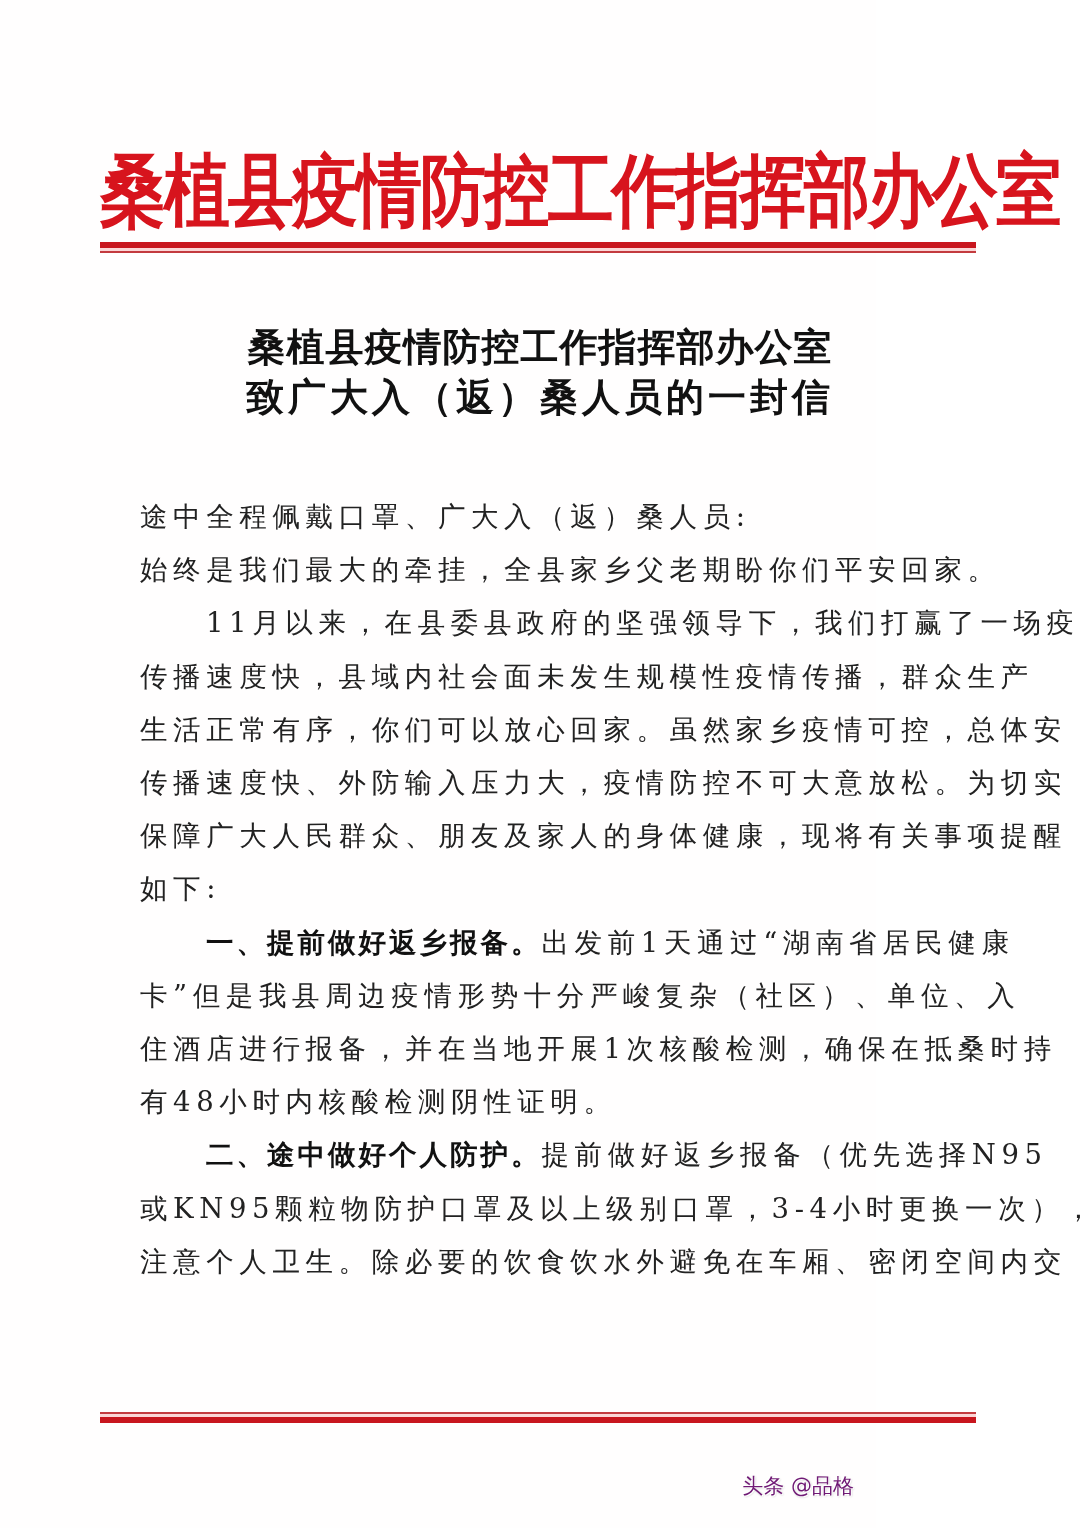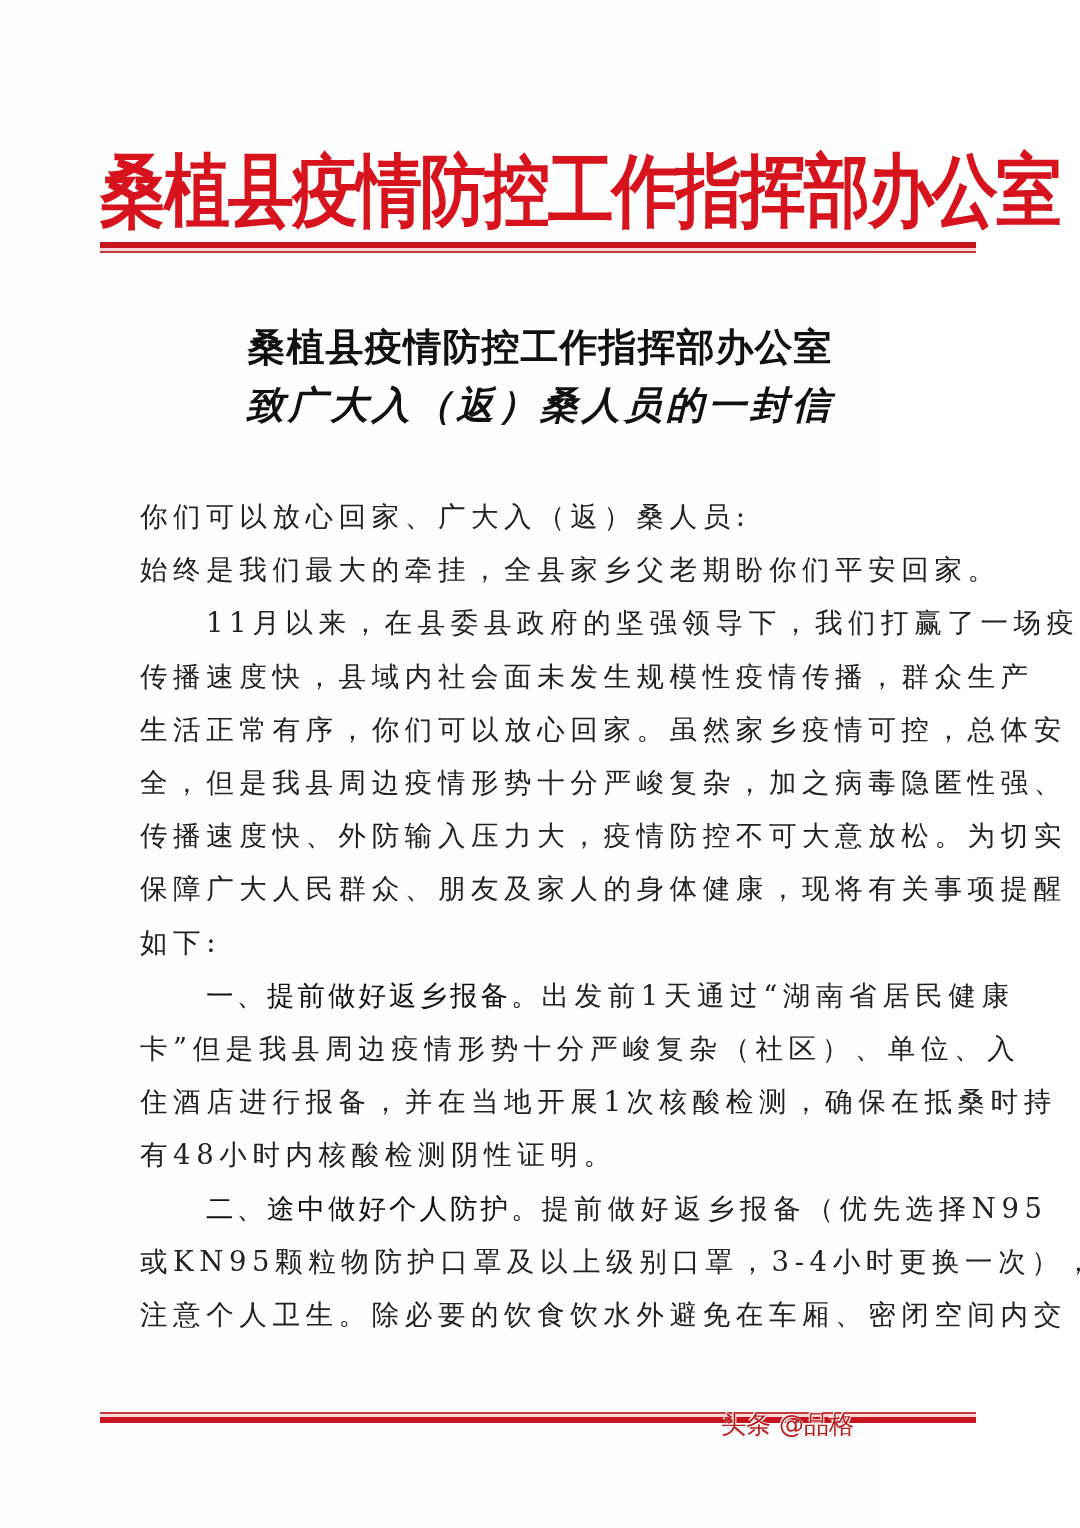--- a/index.html
+++ b/index.html
@@ -69,56 +69,56 @@
       left: 0;
       width: 1080px;
       text-align: center;
       font-family: "DejaVu Serif", serif;
       font-weight: bold;
       font-size: 38px;
       color: #111;
       white-space: nowrap;
     }
     .headline-1 { top: 322px; letter-spacing: 1px; }
-    .headline-2 { top: 380px; letter-spacing: 4px; font-style: italic; }
+    .headline-2 { top: 372px; letter-spacing: 4px; }
 
     
     .body-text {
       position: absolute;
       left: 140px;
       top: 490px;
       width: 806px;
       font-family: "DejaVu Serif", serif;
       font-size: 27.5px;
       line-height: 53.2px;
       color: #222;
       letter-spacing: 5.6px;
     }
     .body-text p {
       margin: 0;
     }
     .body-text .lead {
       font-family: "DejaVu Sans", sans-serif;
-      font-weight: normal;
+      font-weight: bold;
       color: #111;
       letter-spacing: 3px;
     }
     .line {
       display: block;
       white-space: nowrap;
     }
 
     
     .watermark {
       position: absolute;
       right: 22px;
-      top: 1408px;
+      top: 1472px;
       font-family: "DejaVu Sans", sans-serif;
-      font-size: 25px;
-      color: #b91c1c;
+      font-size: 21px;
+      color: #701a75;
       text-shadow: 1px 1px 0 #ffffff, -1px -1px 0 #ffffff, 1px 1px 2px rgba(0,0,0,0.25);
       white-space: nowrap;
     }
   </style>
 </head>
 <body>
 
 <div class="page">
 
   <div class="letterhead">
@@ -129,32 +129,31 @@
     <div class="thick"></div>
     <div class="gap"></div>
     <div class="thin"></div>
   </div>
 
   <div class="headline headline-1">桑植县疫情防控工作指挥部办公室</div>
   <div class="headline headline-2">致广大入（返）桑人员的一封信</div>
 
   <div class="body-text">
     <p>
-      <span class="line">你们可以放心回家、广大入（返）桑人员:</span>
+      <span class="line">途中全程佩戴口罩、广大入（返）桑人员:</span>
     </p>
 
     <p>
       <span class="line">始终是我们最大的牵挂，全县家乡父老期盼你们平安回家。</span>
     </p>
 
     <p>
       <span class="line" style="padding-left:66px">11月以来，在县委县政府的坚强领导下，我们打赢了一场疫</span>
       <span class="line">传播速度快，县域内社会面未发生规模性疫情传播，群众生产</span>
       <span class="line">生活正常有序，你们可以放心回家。虽然家乡疫情可控，总体安</span>
-      <span class="line">全，但是我县周边疫情形势十分严峻复杂，加之病毒隐匿性强、</span>
       <span class="line">传播速度快、外防输入压力大，疫情防控不可大意放松。为切实</span>
       <span class="line">保障广大人民群众、朋友及家人的身体健康，现将有关事项提醒</span>
       <span class="line">如下:</span>
     </p>
 
     <p>
       <span class="line" style="padding-left:66px"><span class="lead">一、提前做好返乡报备。</span><span>出发前1天通过“湖南省居民健康</span></span>
       <span class="line">卡”但是我县周边疫情形势十分严峻复杂（社区）、单位、入</span>
       <span class="line">住酒店进行报备，并在当地开展1次核酸检测，确保在抵桑时持</span>
       <span class="line">有48小时内核酸检测阴性证明。</span>

